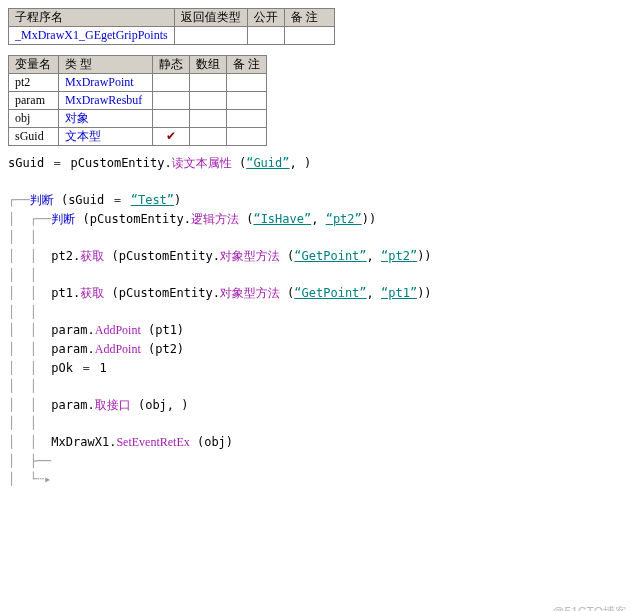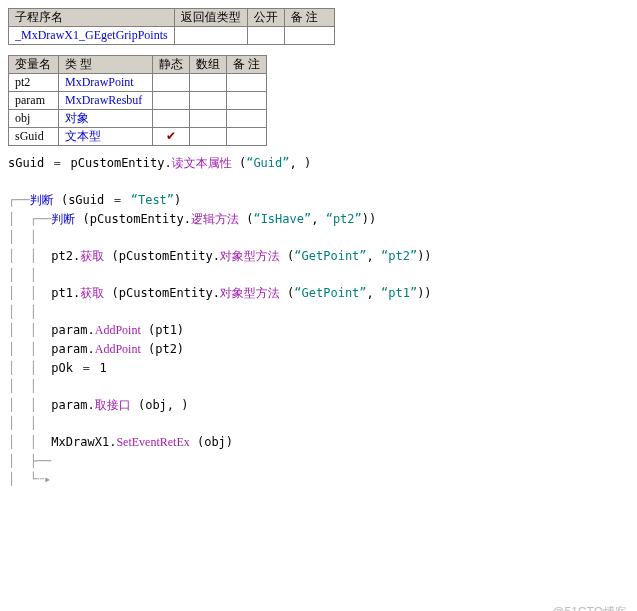--- a/index.html
+++ b/index.html
@@ -2,21 +2,21 @@
 <html><head>
 <meta charset="utf-8">
 <style>
   * { box-sizing: border-box; }
   body { margin: 0; padding: 8px; font-family: "SimSun","宋体",serif; font-size: 12px; color: #000; background: #fff; width: 637px; }
   table { border-collapse: collapse; margin-bottom: 2px; }
   td, th { border: 1px solid #808080; padding: 0 6px; text-align: left; height: 18px; white-space: nowrap; }
   th { background: #d4d0c8; font-weight: normal; }
   .blue { color: #0000cc; }
   .red { color: #a21caf; font-family: Liberation Serif, serif; }
-  .teal { color: #008080; }
+  .teal { color: #008080; text-decoration: underline; }
   .check { color: #8b0000; text-align: center; }
   .code { font-family: "SimSun","宋体",monospace; font-size: 12px; white-space: pre; line-height: 1.55; margin-top: 8px; }
   .tree { color: #999; }
   .watermark { position: absolute; right: 10px; top: 604px; color: #bbb; font-size: 12px; font-family: sans-serif; }
   .w0{width:152px}.w1{width:70px}.w2{width:36px}.w3{width:50px}
   .p0{width:134px}.p1{width:60px}.p2{width:36px}.p3{width:36px}.p4{width:36px}.p5{width:36px}
   .v0{width:50px}.v1{width:94px}.v2{width:36px}.v3{width:36px}.v4{width:36px}
 </style>
 </head>
 <body>

